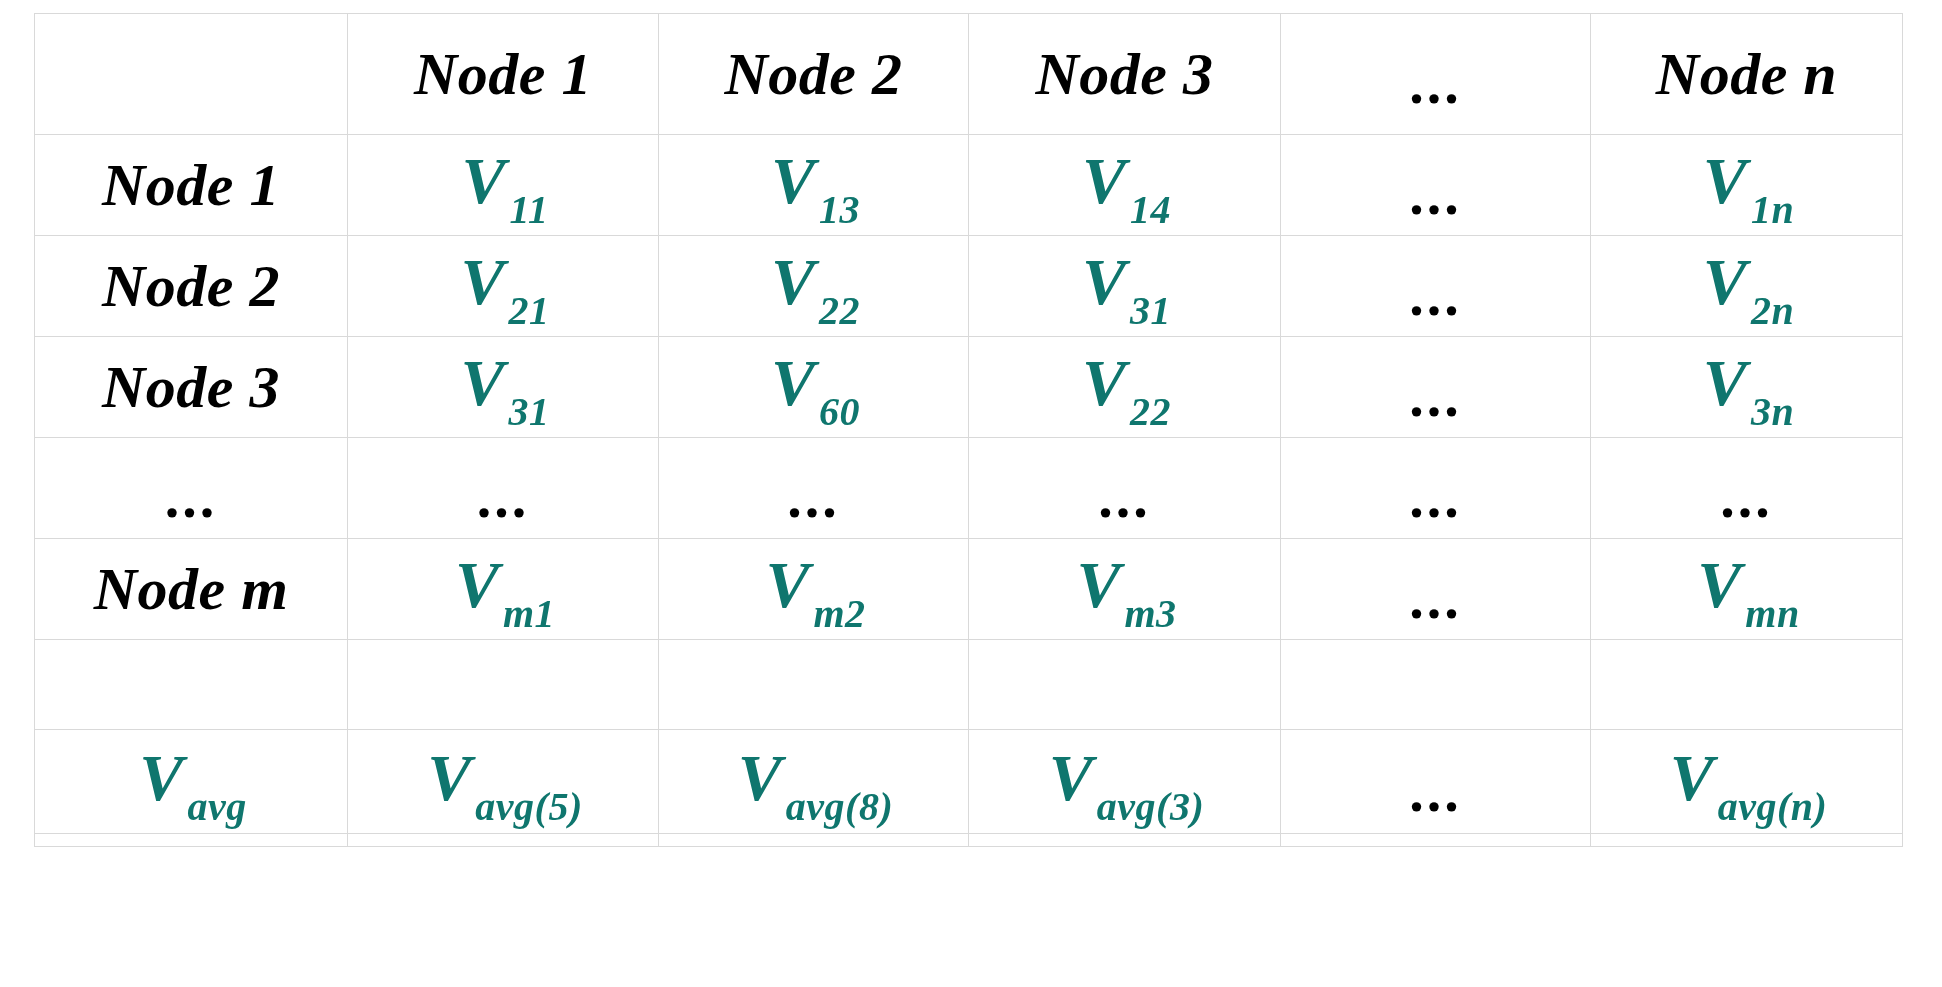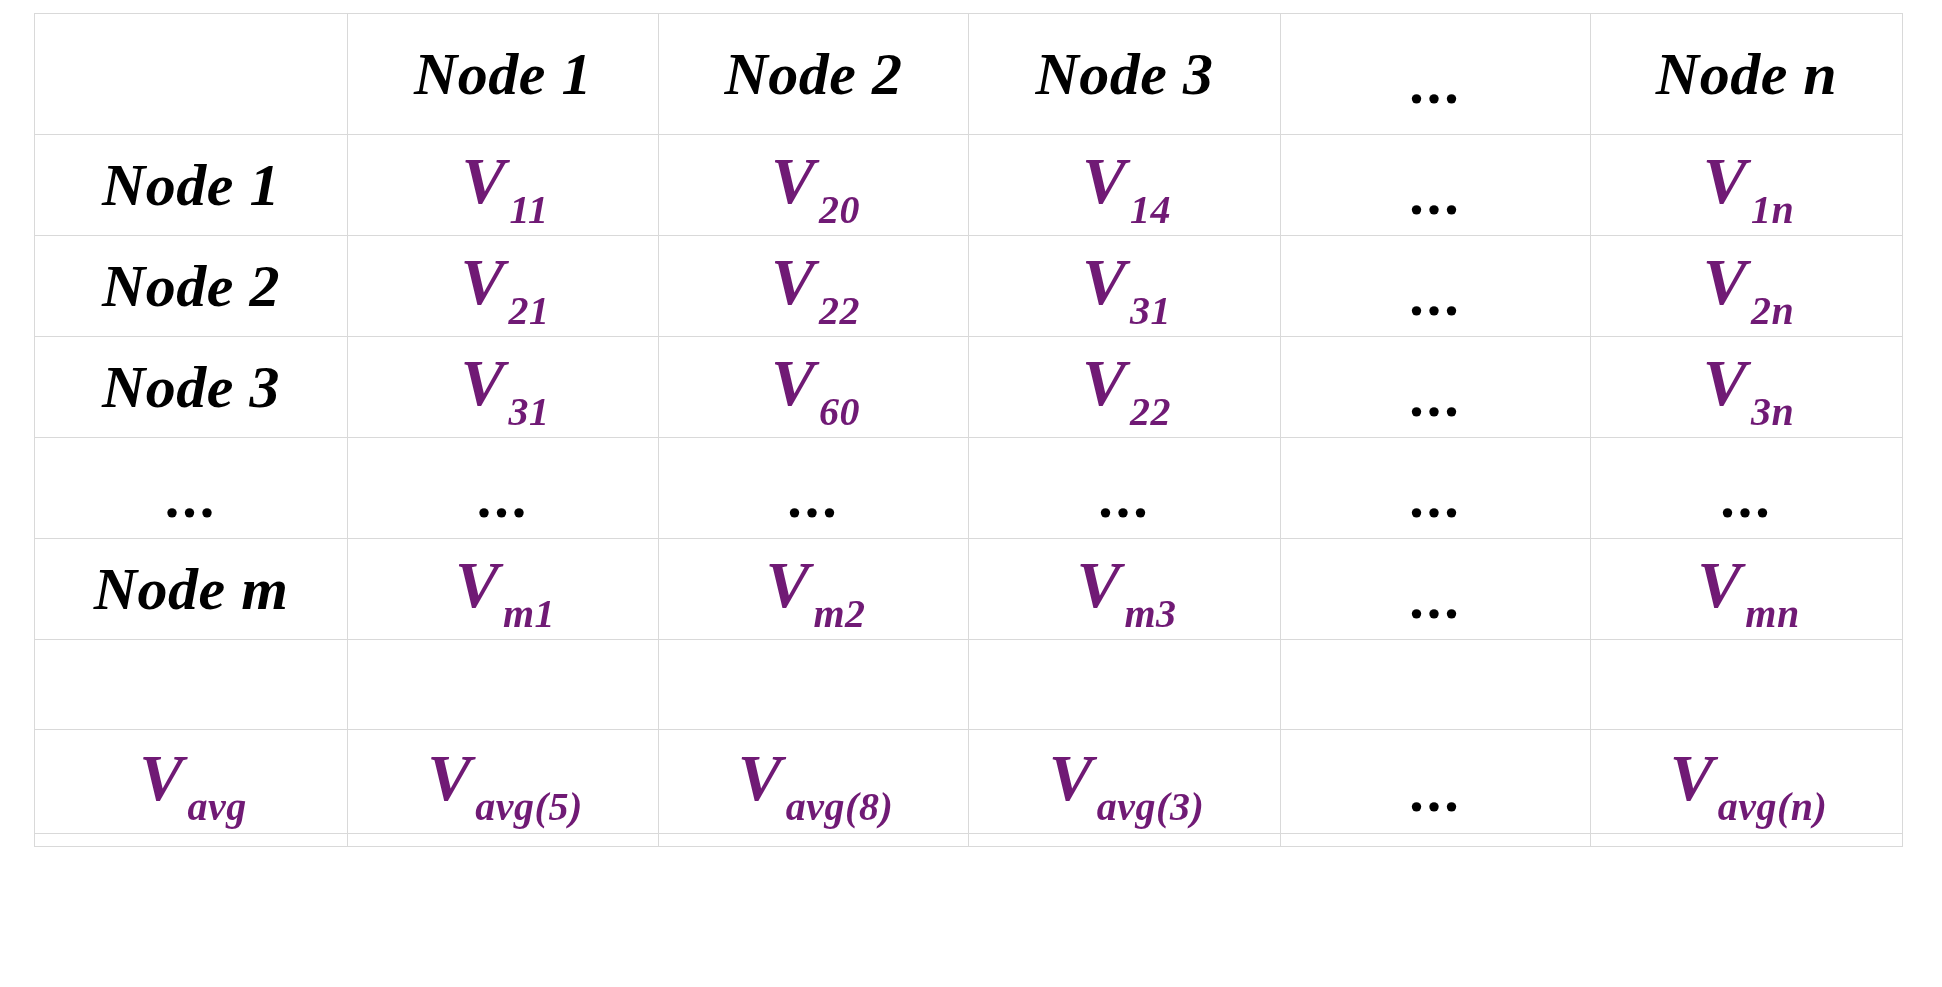--- a/index.html
+++ b/index.html
@@ -83,21 +83,21 @@
     position: relative;
     top: 10px;
   }
 
   
   .vterm {
     font-style: italic;
     font-weight: 700;
     font-size: 66px;
     line-height: 1;
-    color: #701a75;
+    color: #0f766e;
     display: inline-block;
     position: relative;
     top: -4px;
   }
   .vterm .sub {
     font-style: italic;
     font-weight: 700;
     font-size: 40px;
     line-height: 1;
     position: relative;
@@ -146,21 +146,21 @@
       </tr>
 
       <tr class="row-data">
         <td>
           <span class="label">Node 1</span>
         </td>
         <td class="boxed">
           <span class="vterm"><span>V</span><span class="sub">11</span></span>
         </td>
         <td class="boxed">
-          <span class="vterm"><span>V</span><span class="sub">20</span></span>
+          <span class="vterm"><span>V</span><span class="sub">13</span></span>
         </td>
         <td class="boxed">
           <span class="vterm"><span>V</span><span class="sub">14</span></span>
         </td>
         <td class="boxed">
           <span class="dots">...</span>
         </td>
         <td class="boxed">
           <span class="vterm"><span>V</span><span class="sub">1n</span></span>
         </td>

